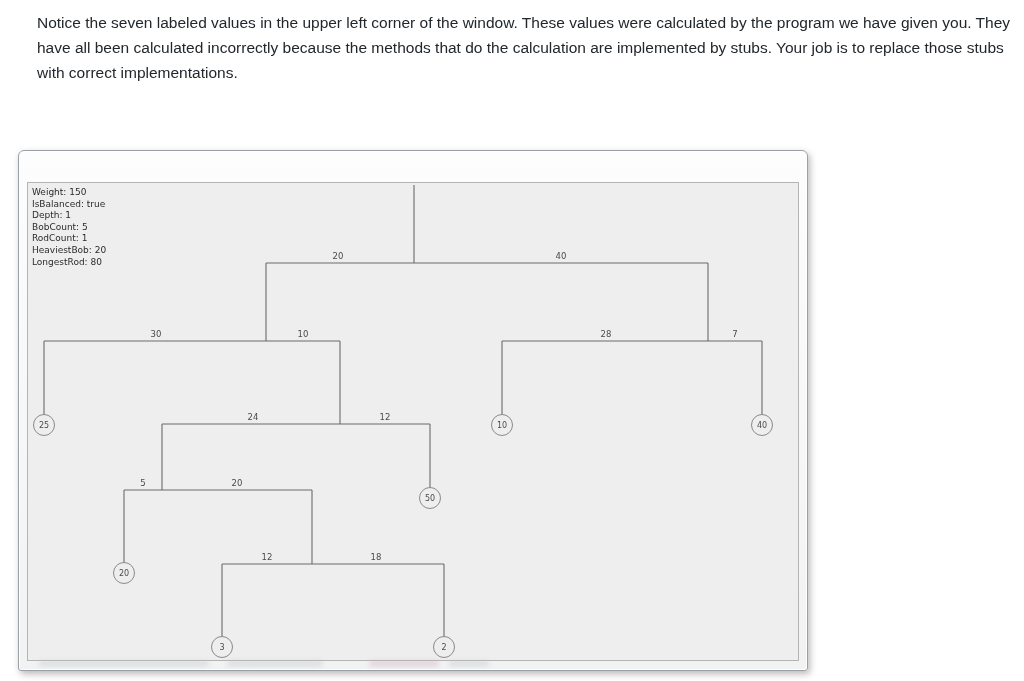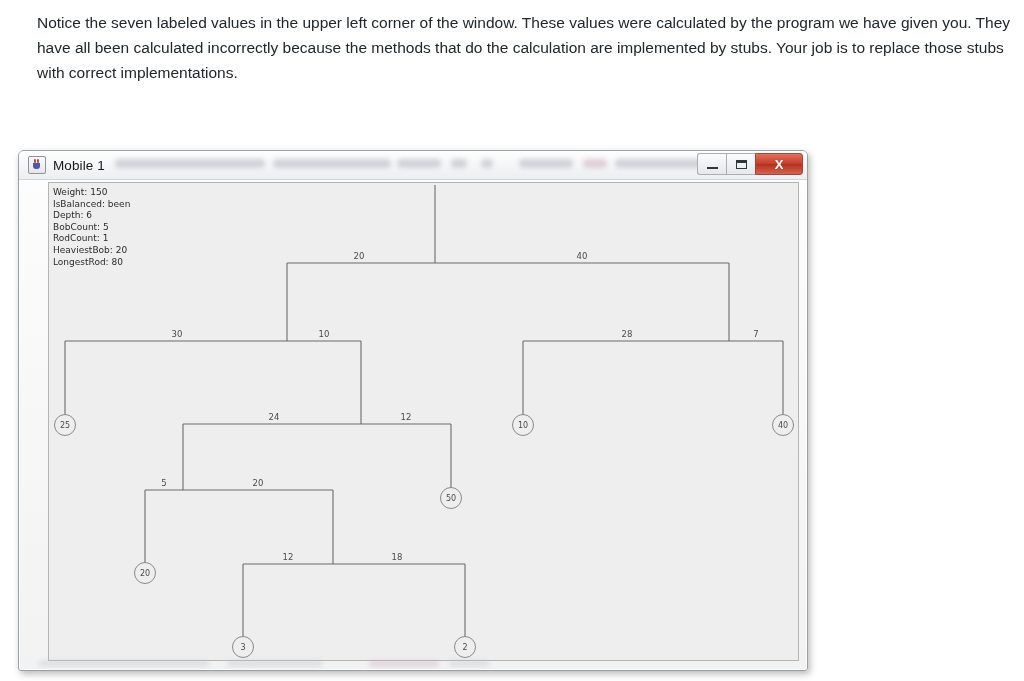--- a/index.html
+++ b/index.html
@@ -79,21 +79,20 @@
   .glyph-min{width:11px;height:2px;background:#31363b;margin-top:7px;}
   .glyph-max{
     width:11px;height:9px;border:1px solid #31363b;border-top-width:3px;
     box-sizing:border-box;
   }
   
   .content-panel{
     position:absolute;left:8px;top:31px;right:8px;bottom:9px;
     background:#eeeeee;border:1px solid #b4b4b4;box-sizing:border-box;
     overflow:hidden;
-    margin-left:21px;
   }
   .stats{
     position:absolute;left:4px;top:4px;line-height:11.6px;
     font-family:"DejaVu Sans",sans-serif;
     font-size:9px;color:#2b2b2b;white-space:nowrap;
   }
   svg.mobile-canvas{position:absolute;left:0;top:0;}
   .rod,.hanger{stroke:#6b6b6b;stroke-width:1.1;fill:none;}
   .bob-circle{stroke:#8a8a8a;stroke-width:1;fill:#eeeeee;}
   .bob-text,.rod-text{
@@ -111,52 +110,27 @@
 </style>
 </head>
 <body>
 
 <div class="prose">
   <p>Notice the seven labeled values in the upper left corner of the window.  These values were calculated by the program we have given you.  They have all been calculated incorrectly because the methods that do the calculation are implemented by stubs.  Your job is to replace those stubs with correct implementations.</p>
 </div>
 
 <div class="app-window">
 
-  <div class="titlebar">
-    <span class="java-icon"></span>
-    <span class="win-title">Mobile 1</span>
-
-    <span class="ghost-strip">
-      <i class="ghost" style="left:0;width:150px;"></i>
-      <i class="ghost" style="left:158px;width:118px;"></i>
-      <i class="ghost" style="left:282px;width:44px;"></i>
-      <i class="ghost" style="left:336px;width:16px;"></i>
-      <i class="ghost" style="left:366px;width:12px;"></i>
-      <i class="ghost" style="left:404px;width:54px;"></i>
-      <i class="ghost pink" style="left:468px;width:24px;"></i>
-      <i class="ghost" style="left:500px;width:108px;"></i>
-    </span>
-
-    <span class="win-btns">
-      <span class="wb min">
-        <span class="glyph-min"></span>
-      </span>
-      <span class="wb max">
-        <span class="glyph-max"></span>
-      </span>
-      <span class="wb close">X</span>
-    </span>
-  </div>
 
   <div class="content-panel">
 
     <div class="stats">
       <div>Weight: 150</div>
-      <div>IsBalanced: been</div>
-      <div>Depth: 6</div>
+      <div>IsBalanced: true</div>
+      <div>Depth: 1</div>
       <div>BobCount: 5</div>
       <div>RodCount: 1</div>
       <div>HeaviestBob: 20</div>
       <div>LongestRod: 80</div>
     </div>
 
     <svg class="mobile-canvas" width="772" height="479" viewBox="0 0 772 479">
 
       <path class="hanger" d="M386 2 L386 80"></path>
 

